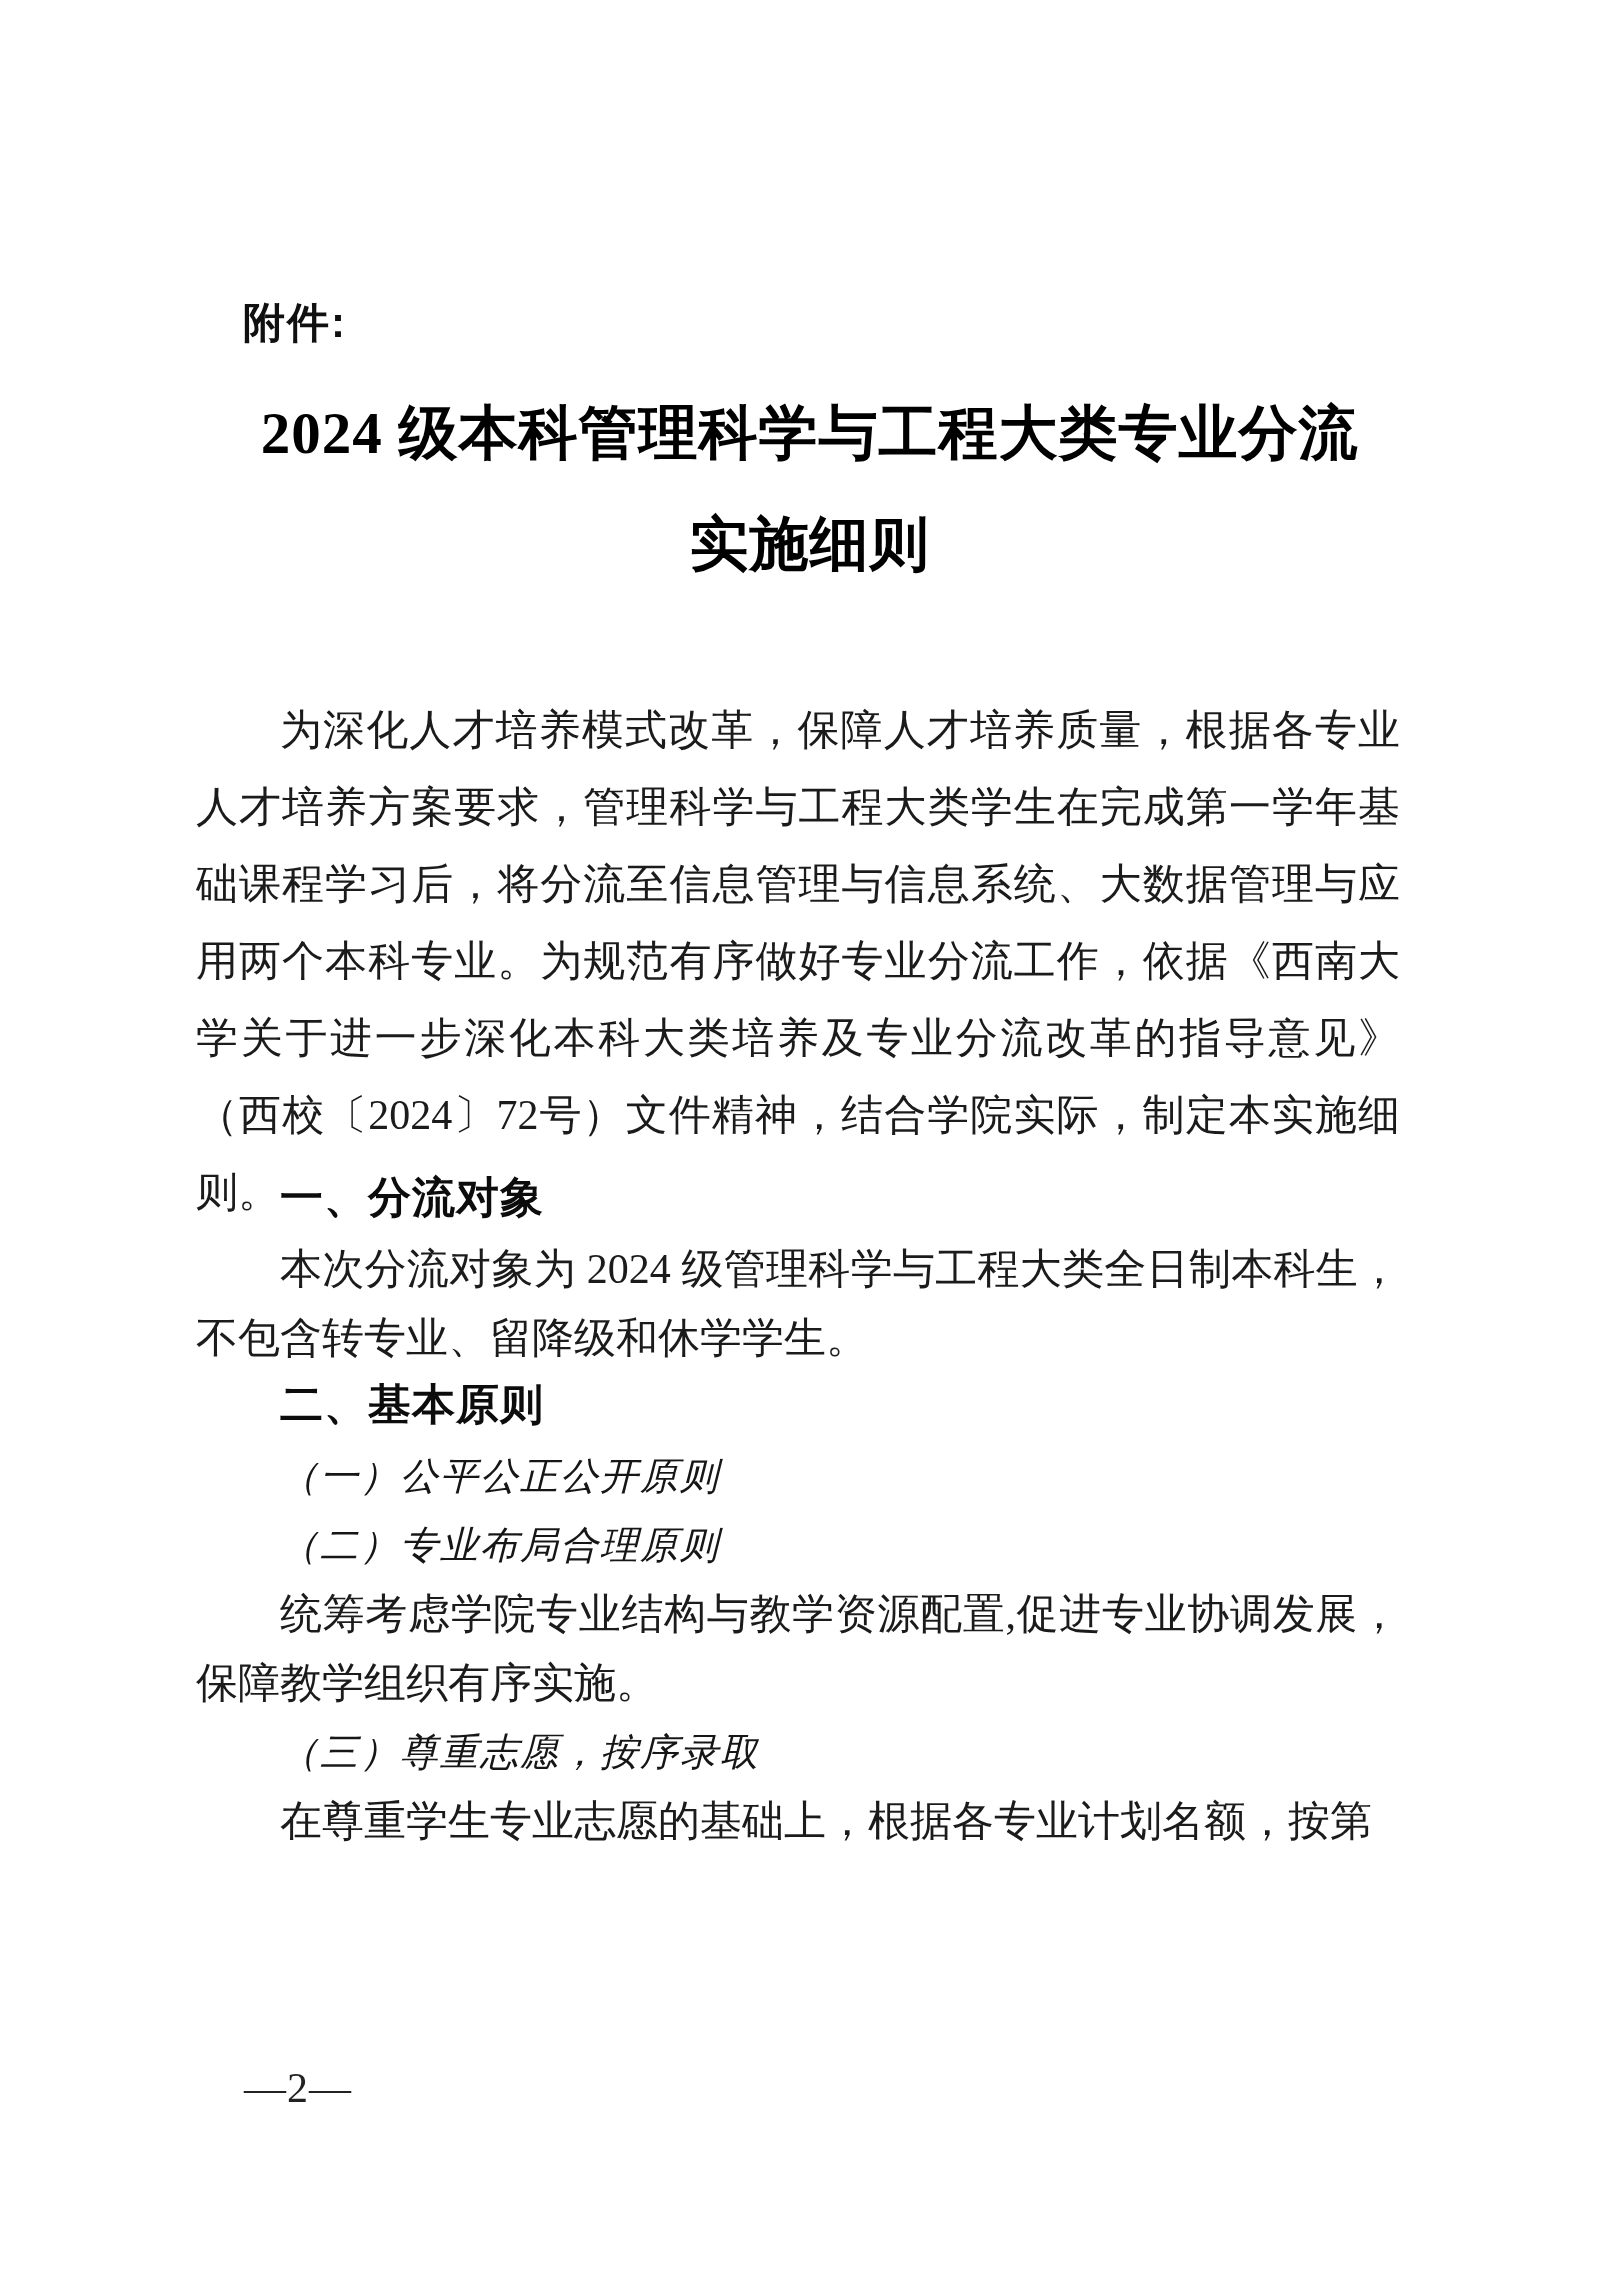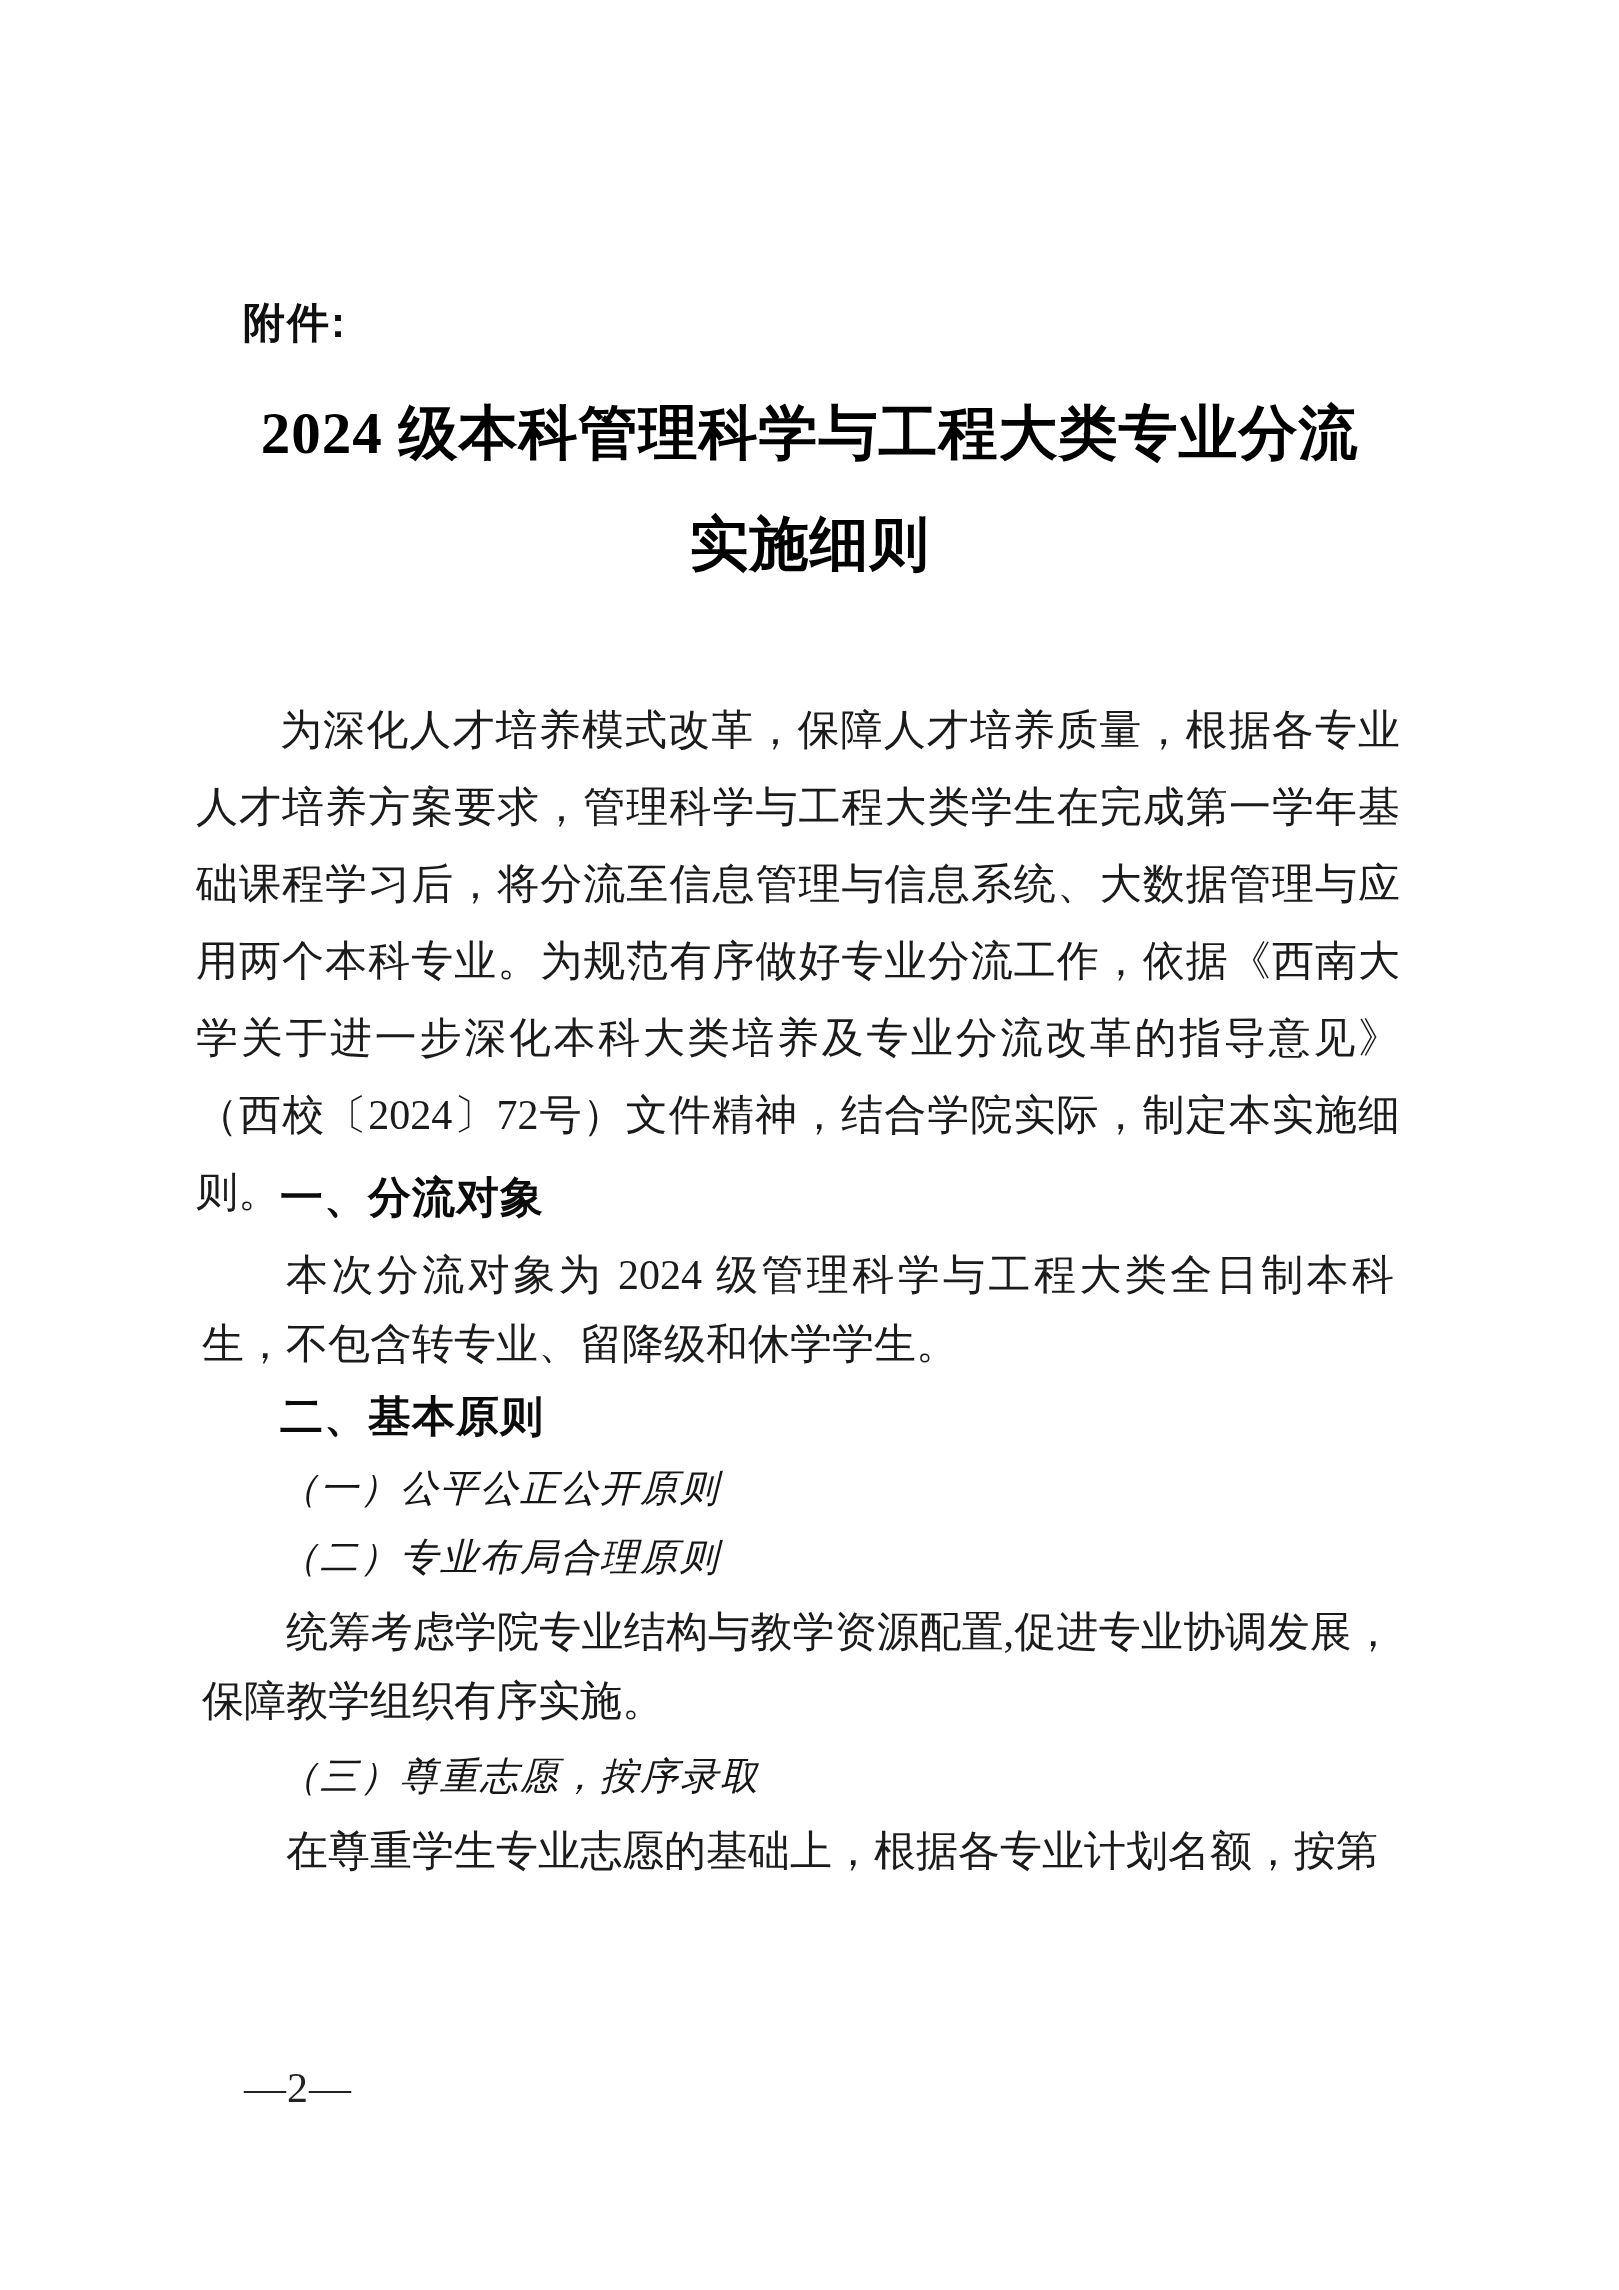--- a/index.html
+++ b/index.html
@@ -57,21 +57,21 @@
     left: 196px;
     top: 1166px;
     width: 1204px;
     font-family: "Liberation Serif", "DejaVu Serif", serif;
     font-size: 42px;
     line-height: 69px;
     text-align: justify;
     color: #1b1b1b;
   }
   .docbody p {
-    margin: 6px;
+    margin: 0;
     text-indent: 84px;
   }
   .heading {
     font-family: Liberation Mono, monospace;
     font-weight: 700;
     font-size: 43px;
     text-indent: 84px;
     color: #0c0c0c;
     letter-spacing: 1px;
   }

